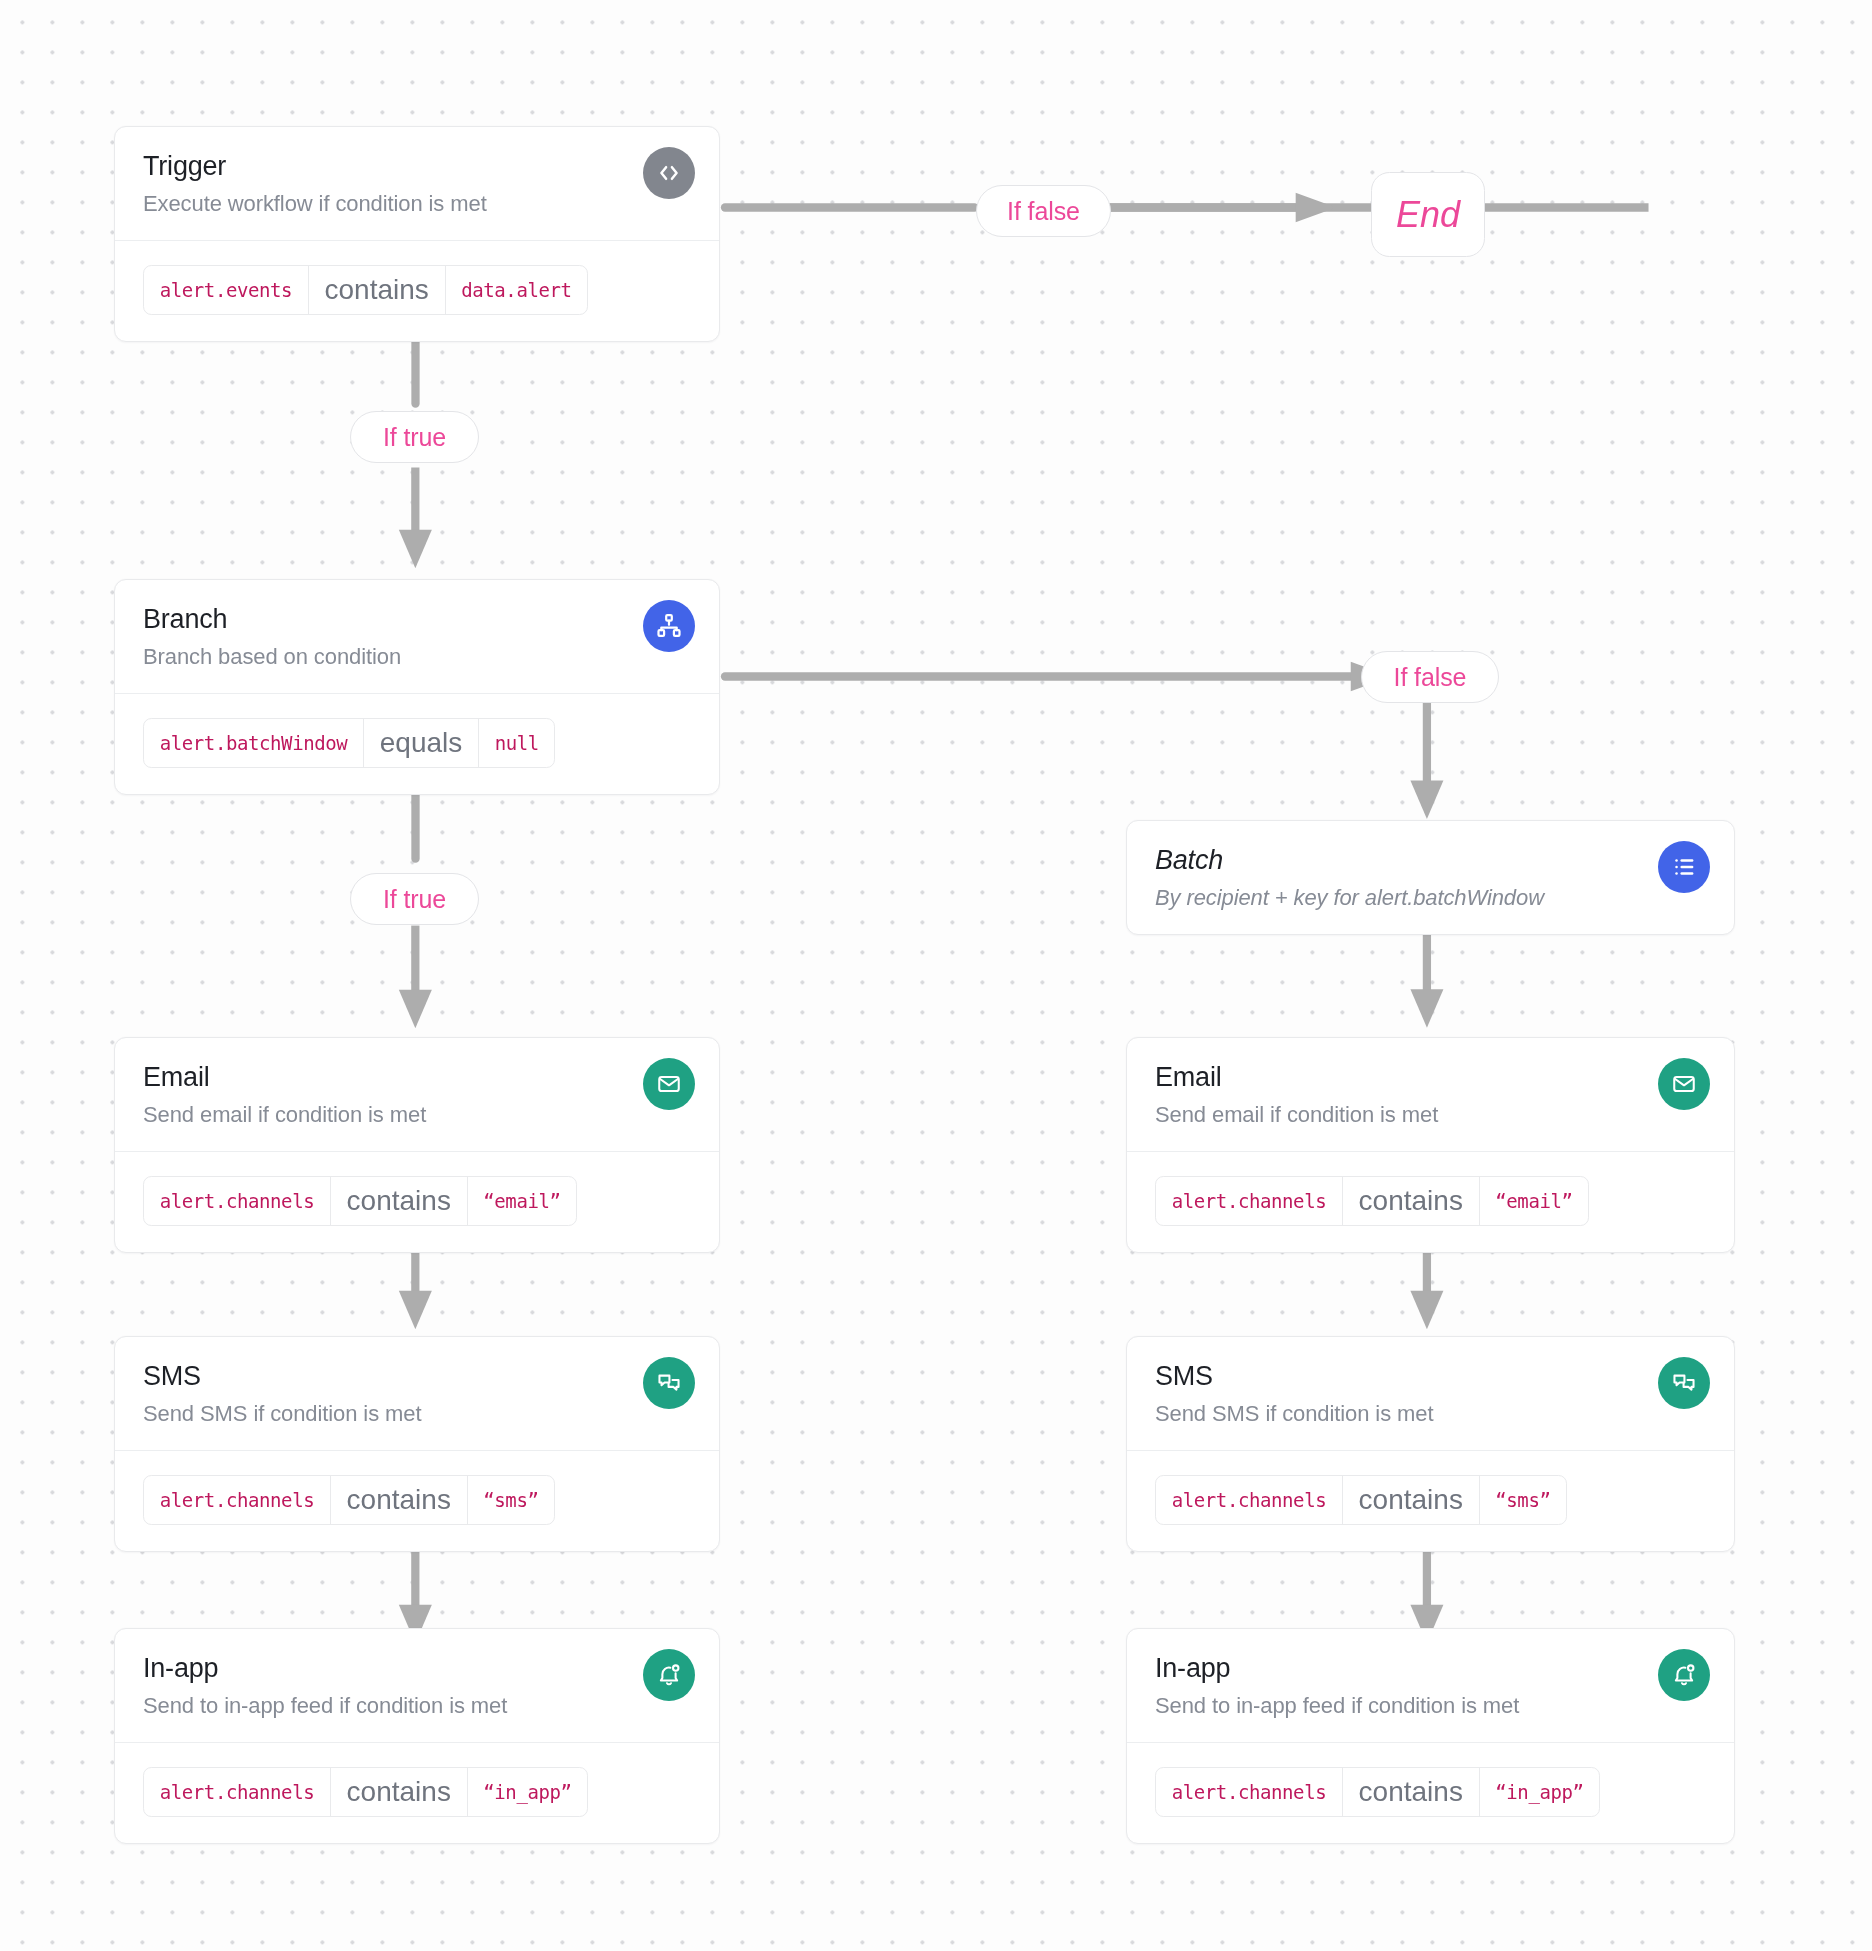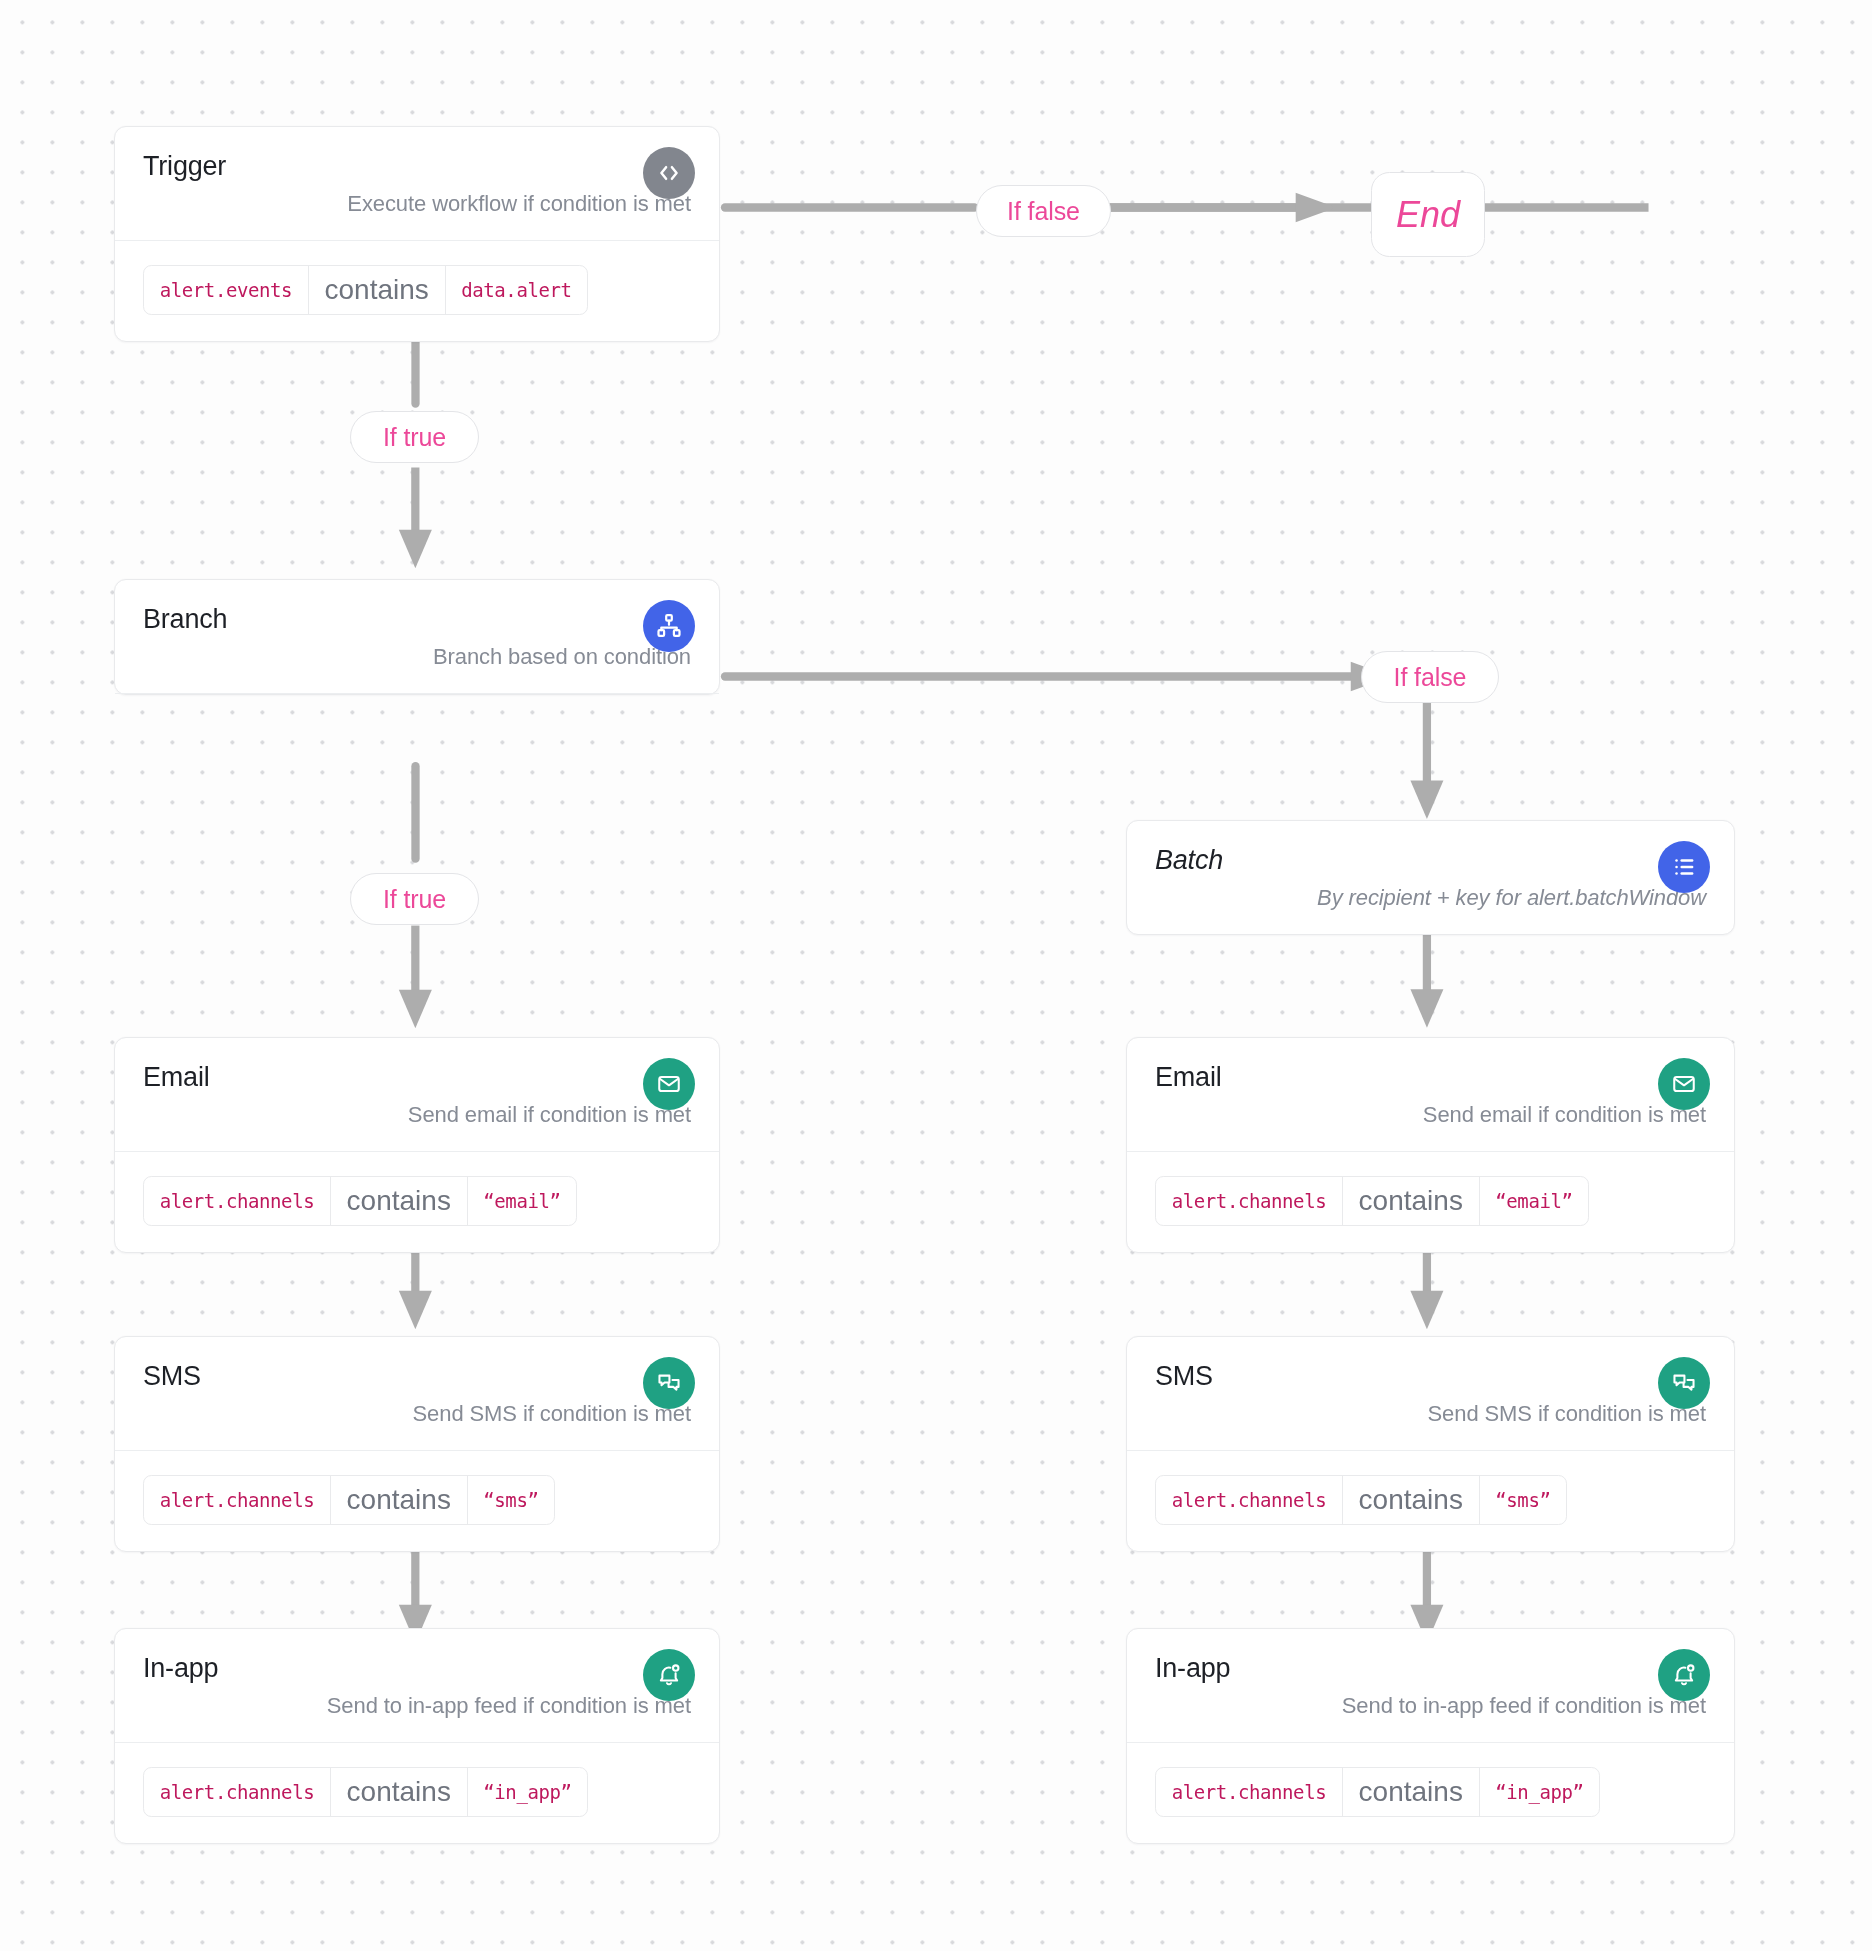--- a/index.html
+++ b/index.html
@@ -45,21 +45,20 @@
     font-weight: 400;
     letter-spacing: -0.2px;
   }
   .card-sub {
     margin-top: 8.3px;
     font-size: 22px;
     line-height: 1.2;
     color: #868b95;
     font-weight: 400;
     letter-spacing: -0.1px;
-    text-align: right;
   }
   .card-divider {
     height: 1.3px;
     background: #eceef0;
     width: 100%;
   }
   .card-body {
     padding: 24px 28px 26px 28px;
   }
 
@@ -259,20 +258,27 @@
         <svg width="28" height="28" viewBox="0 0 24 24" fill="none" stroke="#ffffff" stroke-width="1.9" stroke-linecap="round" stroke-linejoin="round">
           <rect x="9.6" y="2.6" width="4.8" height="4.8" rx="1"></rect>
           <rect x="3" y="15.6" width="4.8" height="4.8" rx="1"></rect>
           <rect x="16.2" y="15.6" width="4.8" height="4.8" rx="1"></rect>
           <path d="M12 7.4v3.6"></path>
           <path d="M5.4 15.6v-2.3h13.2v2.3"></path>
         </svg>
       </div>
     </div>
     <div class="card-divider"></div>
+    <div class="card-body">
+      <div class="cond">
+        <span class="lhs">alert.batchWindow</span>
+        <span class="op">equals</span>
+        <span class="rhs">null</span>
+      </div>
+    </div>
   </div>
 
   <div class="card" style="left:1126px; top:820px; width:609px;font-style:italic;">
     <div class="card-head">
       <div class="card-title">Batch</div>
       <div class="card-sub">By recipient + key for alert.batchWindow</div>
       <div class="icon-badge blue">
         <svg width="28" height="28" viewBox="0 0 24 24" fill="none" stroke="#ffffff" stroke-width="2.1" stroke-linecap="round" stroke-linejoin="round">
           <line x1="10" y1="6.5" x2="19" y2="6.5"></line>
           <line x1="10" y1="12" x2="19" y2="12"></line>

